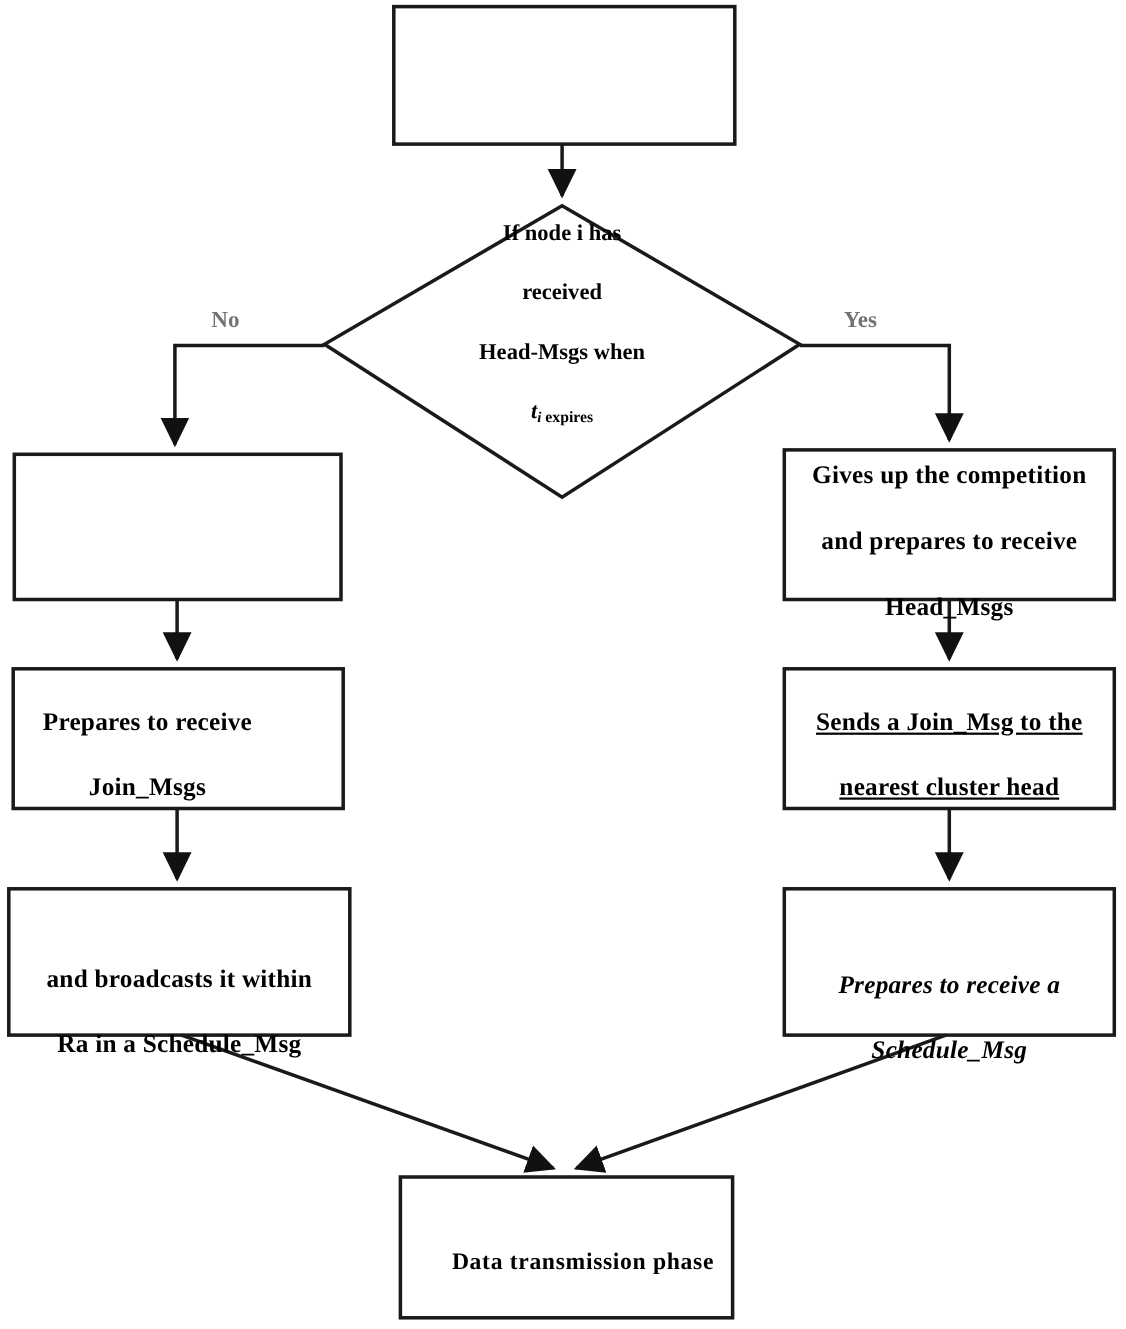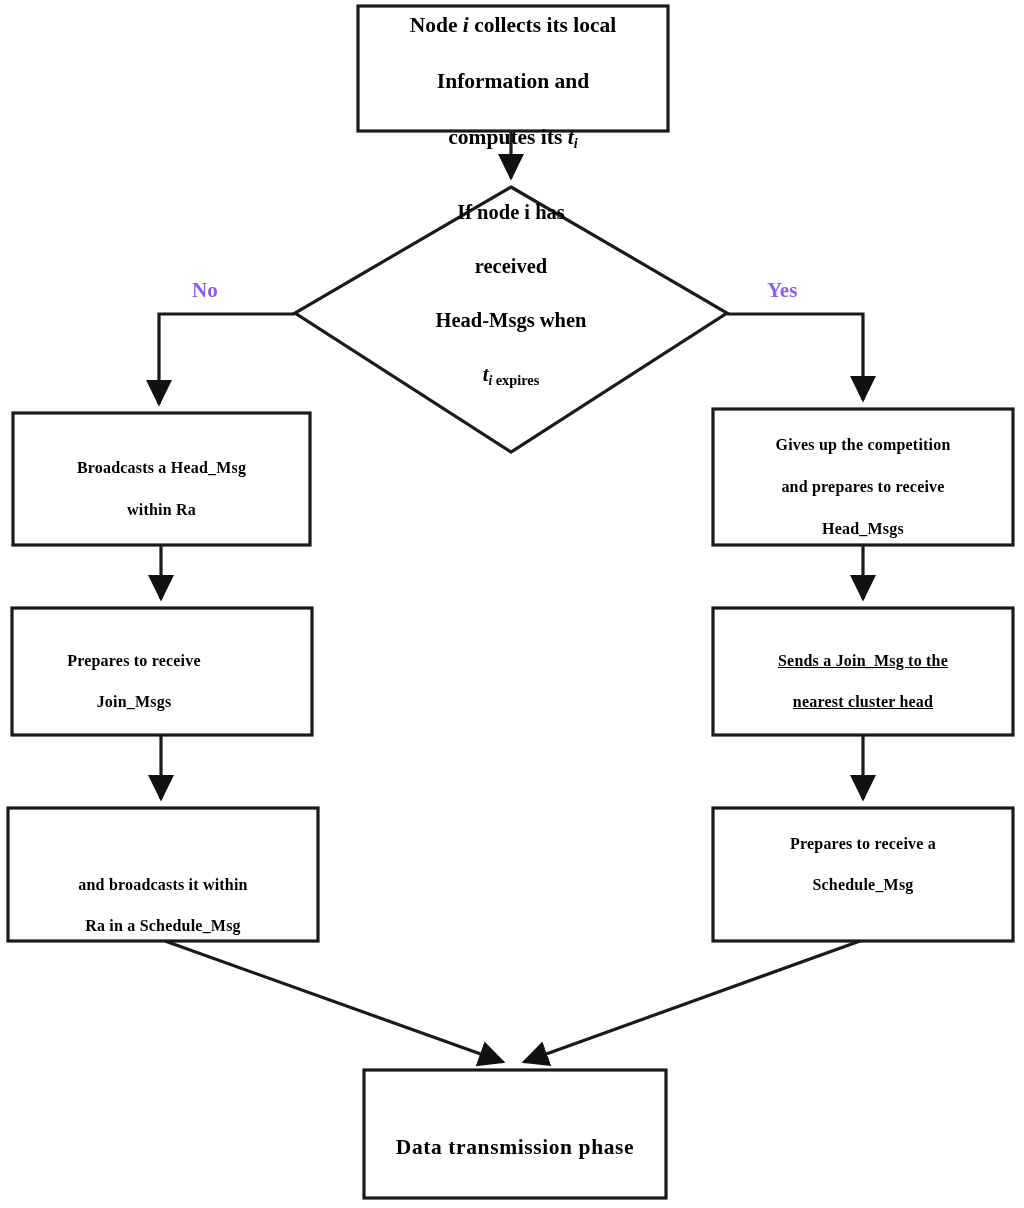--- a/index.html
+++ b/index.html
@@ -31,30 +31,30 @@
     align-items: center;
     justify-content: center;
     text-align: center;
     font-family: "Liberation Serif", "DejaVu Serif", serif;
     font-weight: bold;
     color: #000000;
     line-height: 1.30;
     pointer-events: none;
     white-space: pre-line;
   }
-  .proc-label { font-size: 16px; letter-spacing: 0.2px; }
+  .proc-label { font-size: 23px; letter-spacing: 0.2px; }
   .start-label { font-size: 21.5px; }
   .decision-label { font-size: 20.5px; line-height: 1.32; }
   .end-label { font-size: 21.5px; letter-spacing: 0.6px; }
   .edge-label {
     position: absolute;
     font-family: "Liberation Serif", "DejaVu Serif", serif;
     font-weight: bold;
     font-size: 21px;
-    color: #8b5cf6;
+    color: #737373;
   }
   .hit {
     position: absolute;
     background: transparent;
   }
   i.mi { font-style: italic; }
   .sub {
     font-size: 0.66em;
     vertical-align: -0.28em;
     font-style: italic;
@@ -108,43 +108,30 @@
       <line x1="161" y1="735" x2="161" y2="799" marker-end="url(#arrowhead)"></line>
 
       <line x1="863" y1="545" x2="863" y2="599" marker-end="url(#arrowhead)"></line>
       <line x1="863" y1="735" x2="863" y2="799" marker-end="url(#arrowhead)"></line>
 
       <line x1="165" y1="941" x2="503" y2="1062" marker-end="url(#arrowhead)"></line>
       <line x1="860" y1="941" x2="524" y2="1062" marker-end="url(#arrowhead)"></line>
     </g>
   </svg>
 
-  <div class="node-label start-label" style="left:358px; top:6px; width:310px; height:125px;">
-    <div>
-      <span>Node </span><i class="mi">i</i><span> collects its local</span><br>
-      <span>Information and</span><br>
-      <span>computes its </span><i class="mi">t</i><span class="sub">i</span>
-    </div>
-  </div>
 
   <div class="node-label decision-label" style="left:351px; top:240px; width:320px; height:150px;align-items:flex-end;">
     <div>
       <span>If node i has</span><br>
       <span>received</span><br>
       <span>Head-Msgs when</span><br>
       <i class="mi">t</i><span class="sub">i</span><span class="subnorm"> expires</span>
     </div>
   </div>
 
-  <div class="node-label proc-label" style="left:13px; top:413px; width:297px; height:132px;">
-    <div>
-      <span>Broadcasts a Head_Msg</span><br>
-      <span>within Ra</span>
-    </div>
-  </div>
 
   <div class="node-label proc-label" style="left:12px; top:608px; width:244px; height:127px;">
     <div>
       <span>Prepares to receive</span><br>
       <span>Join_Msgs</span>
     </div>
   </div>
 
   <div class="node-label proc-label" style="left:8px; top:808px; width:310px; height:133px;">
     <div>
@@ -162,28 +149,28 @@
     </div>
   </div>
 
   <div class="node-label proc-label" style="left:713px; top:608px; width:300px; height:127px;text-decoration:underline;">
     <div>
       <span>Sends a Join_Msg to the</span><br>
       <span>nearest cluster head</span>
     </div>
   </div>
 
-  <div class="node-label proc-label" style="left:713px; top:772px; width:300px; height:165px;">
+  <div class="node-label proc-label" style="left:713px; top:828px; width:300px; height:165px;font-style:italic;">
     <div>
       <span>Prepares to receive a</span><br>
       <span>Schedule_Msg</span>
     </div>
   </div>
 
-  <div class="node-label end-label" style="left:364px; top:1070px; width:302px; height:128px;">
+  <div class="node-label end-label" style="left:364px; top:1070px; width:302px; height:128px;padding-left:15px;">
     <div>
       <span>Data transmission phase</span>
     </div>
   </div>
 
   <div class="edge-label" style="left:192px; top:278px;">No</div>
   <div class="edge-label" style="left:767px; top:278px;">Yes</div>
 
   <div class="hit" style="left:358px; top:6px; width:310px; height:125px;"></div>
   <div class="hit" style="left:351px; top:230px; width:320px; height:170px;"></div>

